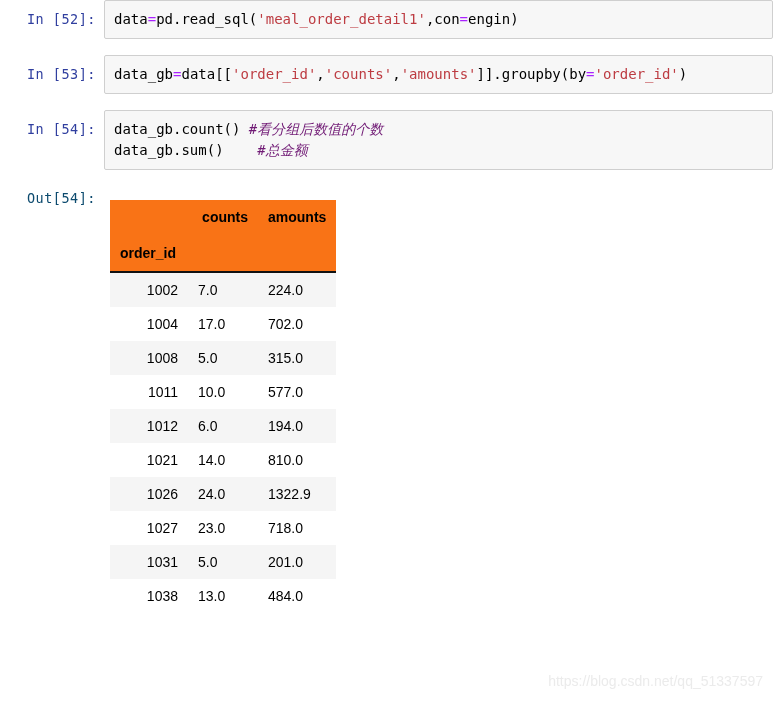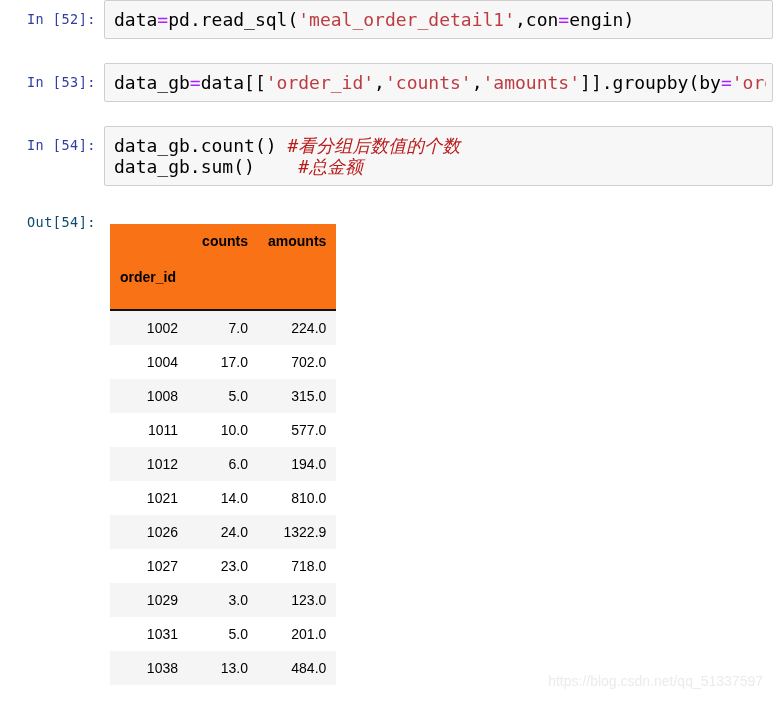--- a/index.html
+++ b/index.html
@@ -21,21 +21,21 @@
     overflow: hidden;
   }
 
   
   .cell {
     display: flex;
     align-items: flex-start;
     width: 100%;
     padding: 0;
   }
-  .cell-input { margin-bottom: 24px; }
+  .cell-input { margin-bottom: 16px; }
 
   .prompt {
     flex: 0 0 104px;
     width: 104px;
     text-align: right;
     padding-right: 8px;
     font-family: "DejaVu Sans Mono", monospace;
     font-size: 13.5px;
     line-height: 19px;
     letter-spacing: 0.5px;
@@ -51,29 +51,29 @@
     background: #f7f7f7;
     border: 1px solid #cfcfcf;
     border-radius: 2px;
     padding: 8px 6px 8px 9px;
     overflow: hidden;
   }
 
   pre.code {
     margin: 0;
     font-family: "DejaVu Sans Mono", monospace;
-    font-size: 18px;
+    font-size: 14px;
     line-height: 21px;
     color: #000000;
     white-space: pre;
     overflow: hidden;
   }
   .tok-str  { color: #bd3c42; }
   .tok-op   { color: #aa22ff; }
-  .tok-cmt  { color: #b91c1c; font-style: italic; }
+  .tok-cmt  { color: #701a75; font-style: italic; }
 
   
   .output-wrap {
     display: flex;
     align-items: flex-start;
     width: 100%;
   }
   .output-body {
     flex: 1 1 auto;
     min-width: 0;
@@ -95,34 +95,34 @@
     border: none;
   }
   table.df thead th {
     font-weight: bold;
     text-align: right;
     background: #f97316;
   }
   table.df thead tr.hdr-index th {
     text-align: left;
     padding-top: 10px;
-    padding-bottom: 23px;
+    padding-bottom: 9px;
   }
   table.df thead tr.hdr-index th.idx-name { text-align: left; }
   table.df thead tr.hdr-cols th.blank { }
   table.df thead tr:last-child th {
     border-bottom: 2px solid #111111;
   }
   table.df tbody th {
     font-weight: normal;
     text-align: right;
     white-space: nowrap;
   }
   table.df tbody td {
-    text-align: right;
+    text-align: left;
     white-space: nowrap;
   }
   table.df tbody tr:nth-child(odd) { background: #f5f5f5; }
   table.df tbody tr:nth-child(even) { background: #ffffff; }
 
   .col-idx { width: 78px; }
   .col-num { width: 70px; }
 
   
   .watermark {
@@ -214,25 +214,20 @@
               <th class="col-idx">1026</th>
               <td class="col-num">24.0</td>
               <td class="col-num">1322.9</td>
             </tr>
             <tr>
               <th class="col-idx">1027</th>
               <td class="col-num">23.0</td>
               <td class="col-num">718.0</td>
             </tr>
             <tr>
-              <th class="col-idx">1029</th>
-              <td class="col-num">3.0</td>
-              <td class="col-num">123.0</td>
-            </tr>
-            <tr>
               <th class="col-idx">1031</th>
               <td class="col-num">5.0</td>
               <td class="col-num">201.0</td>
             </tr>
             <tr>
               <th class="col-idx">1038</th>
               <td class="col-num">13.0</td>
               <td class="col-num">484.0</td>
             </tr>
           </tbody>

